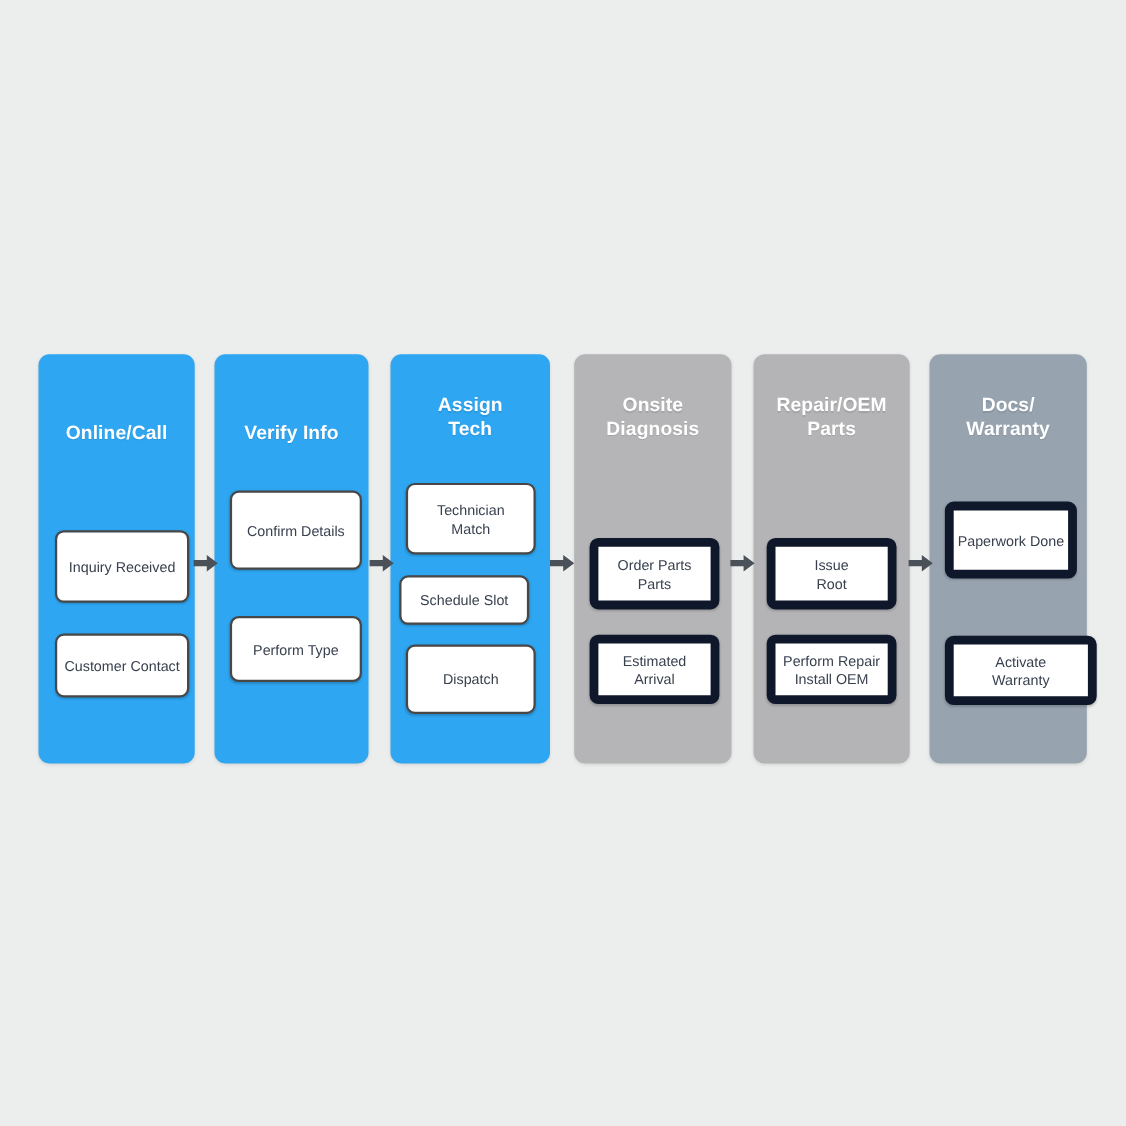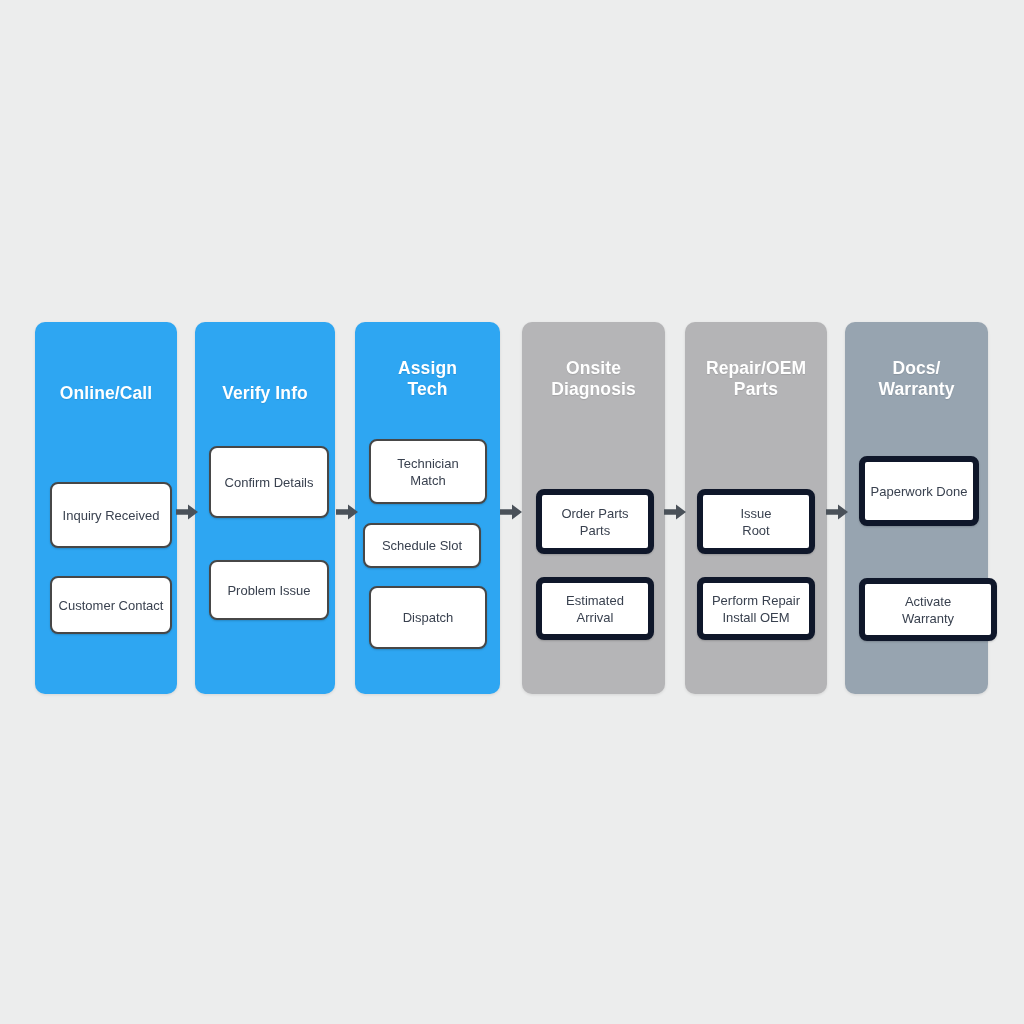--- a/index.html
+++ b/index.html
@@ -57,21 +57,21 @@
     align-items: center;
     justify-content: center;
     text-align: center;
     color: #39414f;
     font-size: 13px;
     line-height: 17px;
     white-space: pre-line;
     box-shadow: 0 1px 2px rgba(0,0,0,0.18);
   }
   .card.dark-border  { border: 2px solid #474747; }
-  .card.light-border { border: 6px solid #0f172a; }
+  .card.light-border { border: 8px solid #0f172a; }
 
   
   .arrow {
     position: absolute;
     height: 26px;
     width: 26px;
     top: 499px;
   }
   .arrow svg { display: block; }
 </style>
@@ -82,21 +82,21 @@
 
   <div class="stage" style="left:35px; width:142px; background:#2ea6f2;">
     <div class="stage-title one-line">Online/Call</div>
     <div class="card dark-border" style="left:15px; width:122px; top:160px; height:66px;">Inquiry Received</div>
     <div class="card dark-border" style="left:15px; width:122px; top:254px; height:58px;">Customer Contact</div>
   </div>
 
   <div class="stage" style="left:195px; width:140px; background:#2ea6f2;padding-left:11px;">
     <div class="stage-title one-line">Verify Info</div>
     <div class="card dark-border" style="left:14px; width:120px; top:124px; height:72px;">Confirm Details</div>
-    <div class="card dark-border" style="left:14px; width:120px; top:238px; height:60px;">Problem Issue</div>
+    <div class="card dark-border" style="left:14px; width:120px; top:238px; height:60px;">Perform Type</div>
   </div>
 
   <div class="stage" style="left:355px; width:145px; background:#2ea6f2;">
     <div class="stage-title two-line">Assign
 Tech</div>
     <div class="card dark-border" style="left:14px; width:118px; top:117px; height:65px;">Technician
 Match</div>
     <div class="card dark-border" style="left:8px; width:118px; top:201px; height:45px;">Schedule Slot</div>
     <div class="card dark-border" style="left:14px; width:118px; top:264px; height:63px;">Dispatch</div>
   </div>

